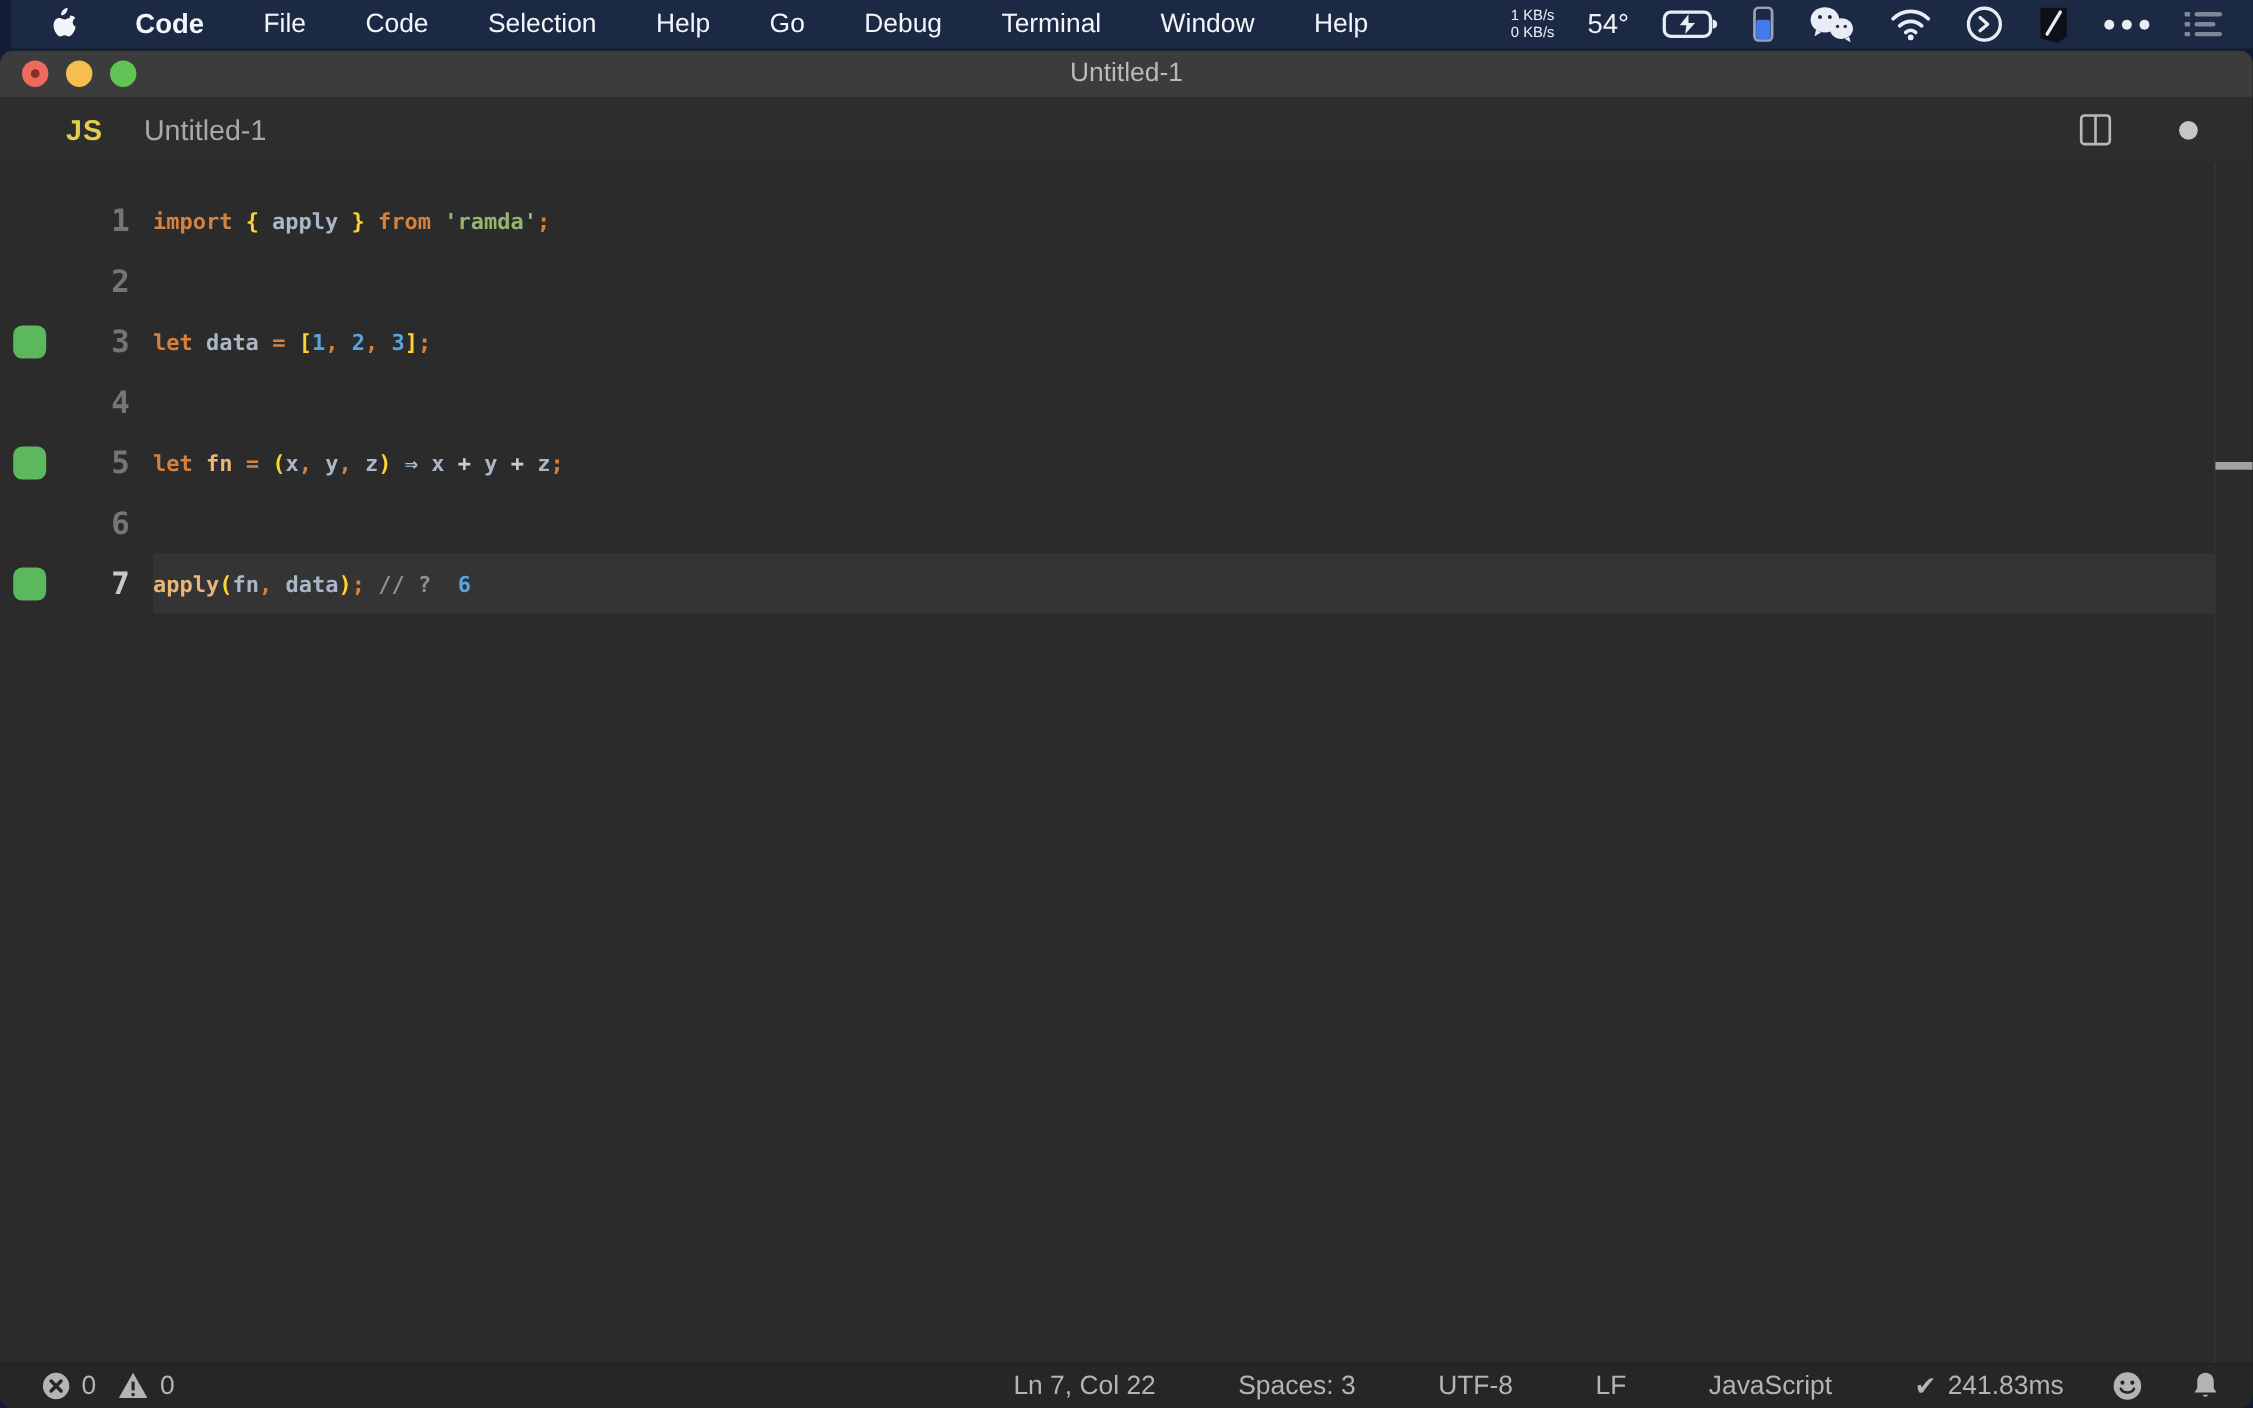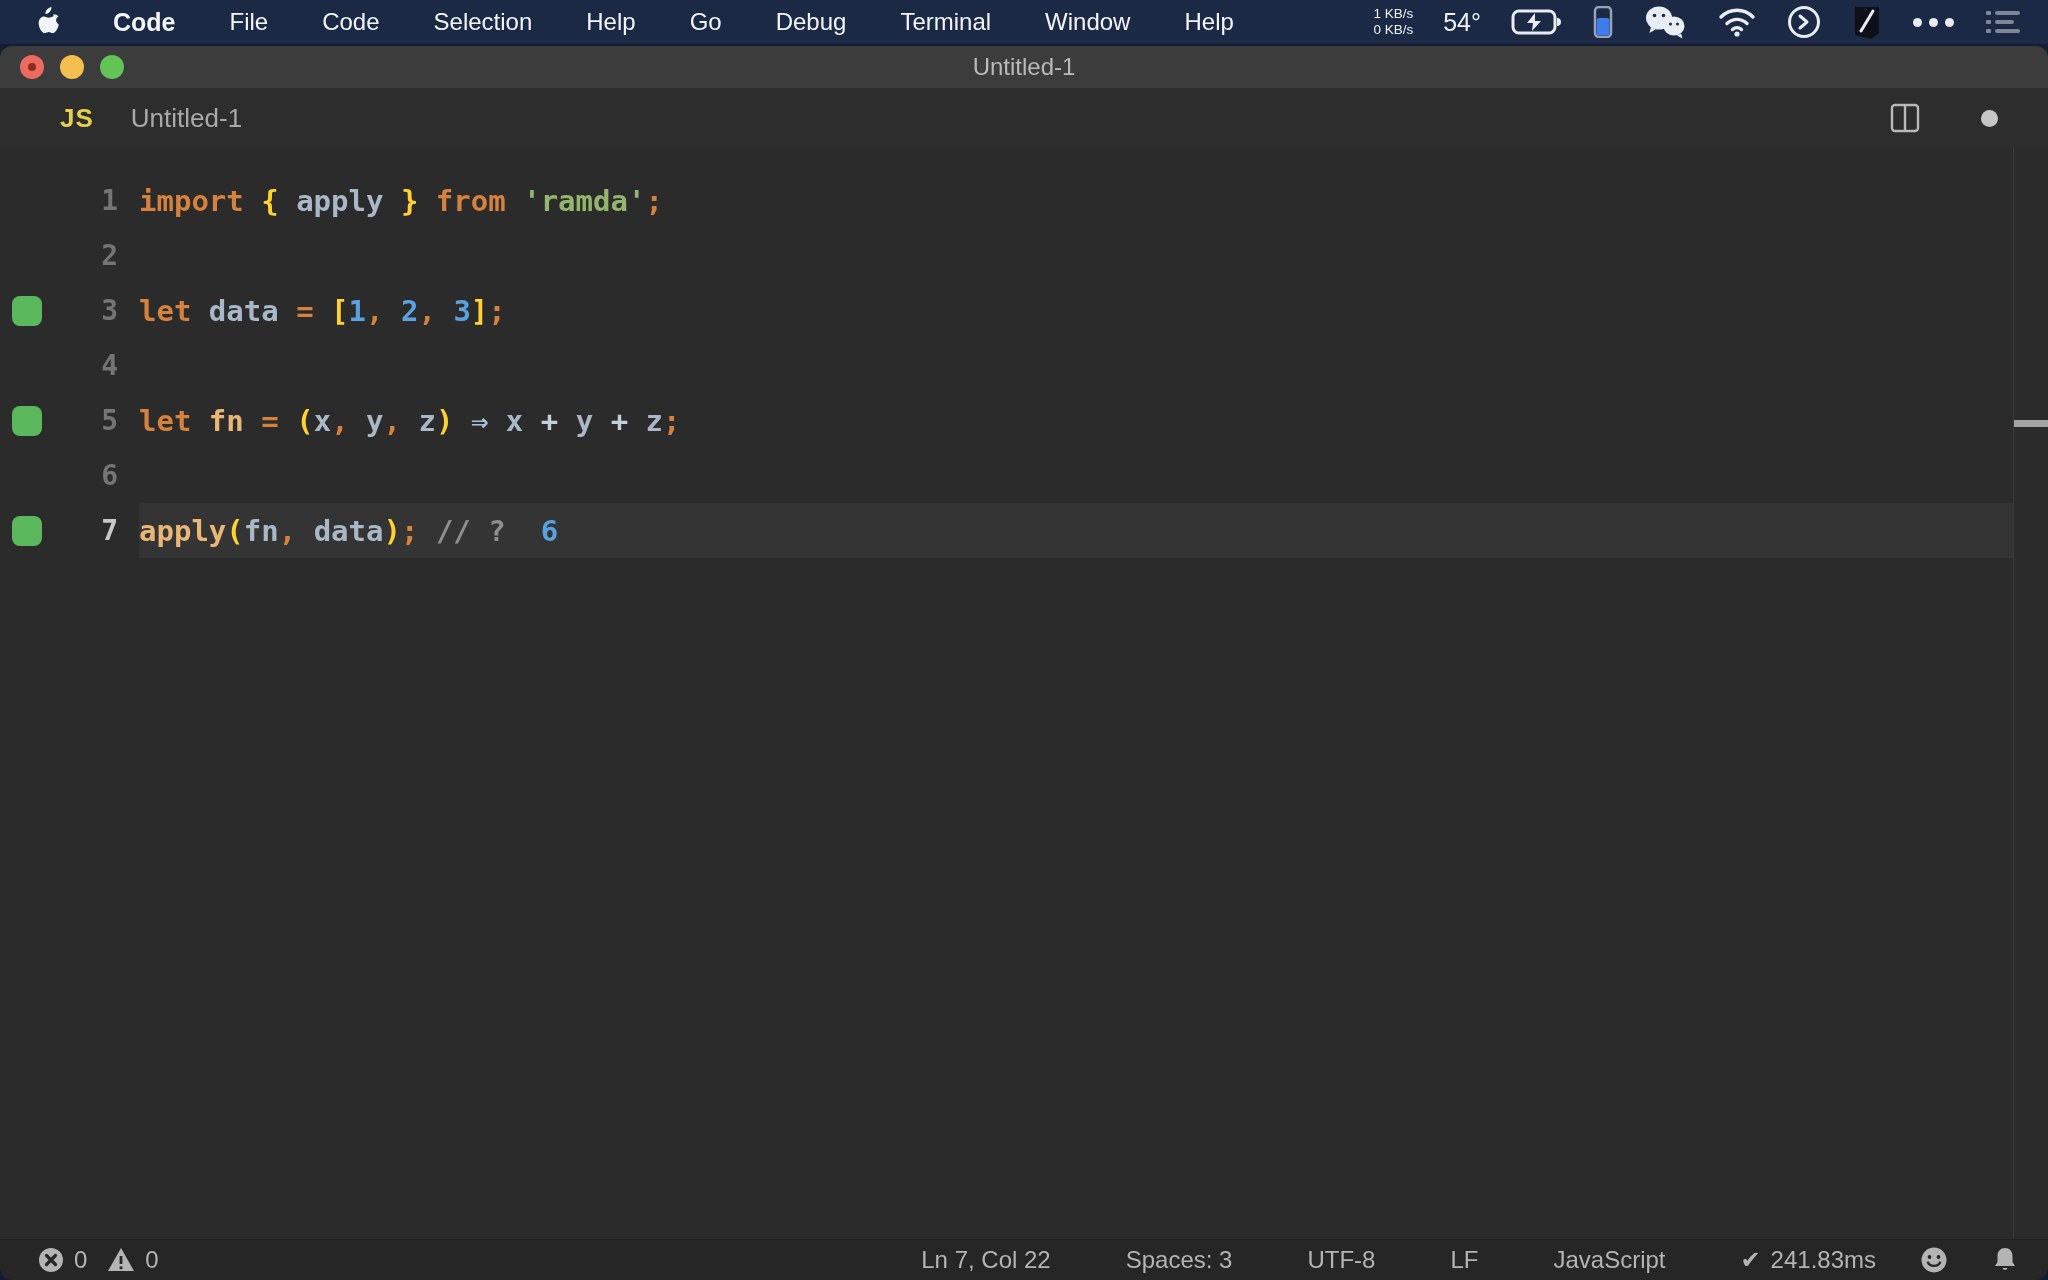--- a/index.html
+++ b/index.html
@@ -1,19 +1,19 @@
 <!DOCTYPE html>
 <html><head>
 <meta charset="utf-8">
 <style>
   html,body{margin:0;padding:0;width:2048px;height:1280px;background:#131c33;overflow:hidden;
     font-family:"Liberation Sans", sans-serif;-webkit-font-smoothing:antialiased;}
 
   
-  .menubar{position:absolute;top:0;left:0;right:0;height:44px;background:#1c2945;
+  .menubar{position:absolute;top:0;left:10px;right:0;height:44px;background:#1c2945;
     display:flex;align-items:center;color:#eef2f8;}
   .menubar .left{display:flex;align-items:center;gap:0;padding-left:34px;}
   .apple{width:26px;height:30px;margin-right:26px;display:flex;align-items:center;}
   .menu-item{font-size:24px;padding:0 27px;color:#f2f5fa;}
   .menu-item.app-name{font-weight:700;font-size:25px;}
   .menubar .right{margin-left:auto;display:flex;align-items:center;gap:30px;padding-right:26px;}
   .net{font-size:13.5px;line-height:1.15;text-align:right;color:#eef2f8;}
   .temp{font-size:25px;font-weight:500;}
   .mdots{display:flex;gap:7px;}
   .mdots i{width:9px;height:9px;border-radius:50%;background:#e8edf5;}
@@ -40,21 +40,21 @@
   
   .editor{position:absolute;top:102px;bottom:40px;left:0;right:0;background:#2b2b2b;overflow:hidden;}
   .lines{padding-top:25px;margin-right:34px;}
   .line{display:flex;height:55px;align-items:center;}
   .gutter{width:56px;display:flex;align-items:center;}
   .marker{width:30px;height:30px;border-radius:8px;margin-left:12px;display:block;}
   .lnum{width:62px;text-align:right;color:#757575;font-family:"DejaVu Sans Mono",monospace;
     font-size:28px;font-weight:700;}
   .line.active .lnum{color:#c8c8c8;}
   .code{flex:1;height:55px;display:flex;align-items:center;margin-left:21px;
-    font-family:"DejaVu Sans Mono",monospace;font-size:29px;font-weight:700;white-space:pre;}
+    font-family:"DejaVu Sans Mono",monospace;font-size:20px;font-weight:700;white-space:pre;}
   .line.active .code{background:#343434;}
   .ruler{position:absolute;top:0;bottom:0;right:0;width:34px;border-left:1px solid #3a3a3a;}
   .ruler-mark{position:absolute;top:272px;right:0;width:34px;height:7px;background:#a3a3a3;}
 
   
   .statusbar{position:absolute;left:0;right:0;bottom:0;height:40px;background:#262626;
     border-top:1px solid #1f1f1f;display:flex;align-items:center;color:#b4b4b4;font-size:24px;}
   .sb-left{display:flex;align-items:center;gap:10px;padding-left:38px;}
   .sb-left .cnt{margin-right:10px;}
   .sb-right{margin-left:auto;display:flex;align-items:center;gap:44px;padding-right:30px;}

